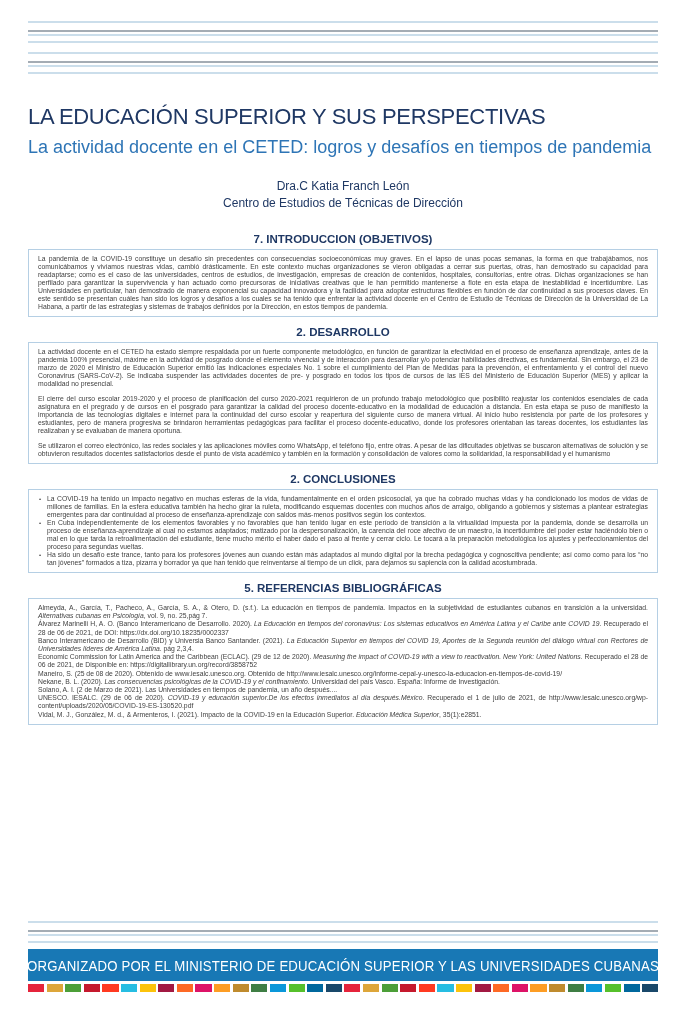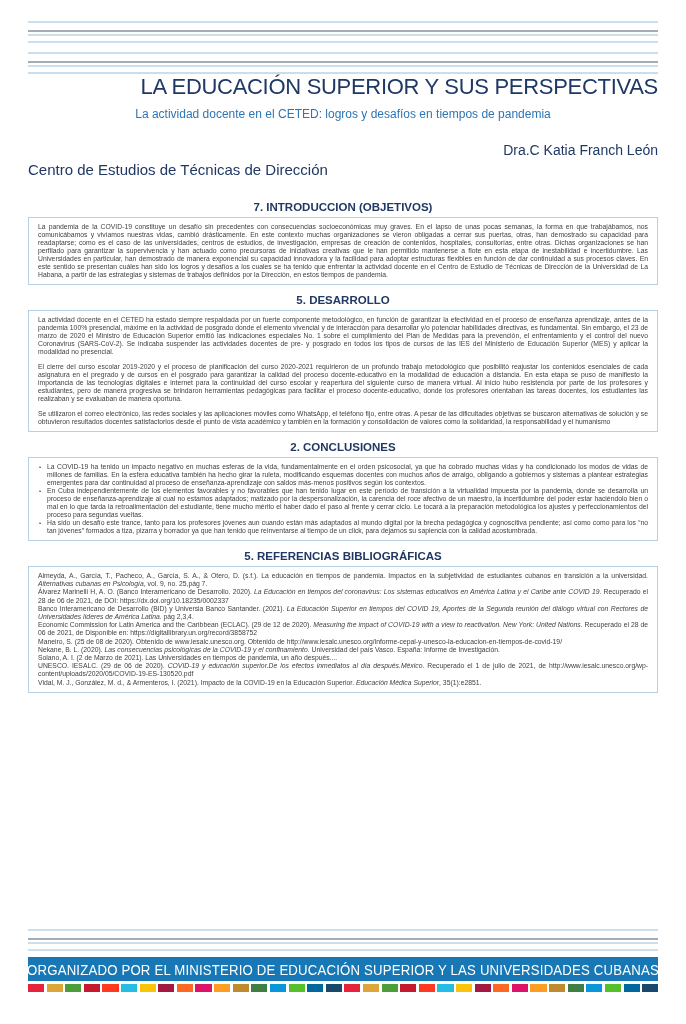--- a/index.html
+++ b/index.html
@@ -42,42 +42,42 @@
     font-weight: 700;
     letter-spacing: -1px;
     line-height: 52px;
     color: #1a1a1a;
   }
   .congress-year { color: #1f7dbf; }
   .rules-mid { margin-top: 9px; }
 
   
   .main-title {
-    text-align: right;
+    margin-top: 30px;
+    text-align: left;
     font-size: 22px;
     font-weight: 400;
     color: #1f3864;
     letter-spacing: -0.3px;
   }
   .subtitle {
     margin-top: 7px;
-    text-align: center;
-    font-size: 12px;
+    font-size: 18px;
     color: #2e75b6;
   }
   .author {
     margin-top: 21px;
-    text-align: right;
-    font-size: 14px;
+    text-align: center;
+    font-size: 12px;
     color: #1f3864;
   }
   .institution {
     margin-top: 3px;
-    text-align: left;
-    font-size: 15px;
+    text-align: center;
+    font-size: 12px;
     color: #1f3864;
   }
 
   
   .section-heading {
     margin-top: 9px;
     text-align: center;
     font-size: 11.5px;
     font-weight: 700;
     color: #1f3864;
@@ -109,21 +109,21 @@
 
   
   .footer {
     position: absolute;
     left: 28px;
     right: 28px;
     bottom: 32px;
   }
   .banner {
     margin-top: 6px;
-    height: 24px;
+    height: 32px;
     background: #1878b5;
     display: flex;
     align-items: center;
     justify-content: center;
     white-space: nowrap;
   }
   .banner-text {
     display: inline-block;
     transform: scaleX(0.88);
     transform-origin: center;
@@ -164,21 +164,21 @@
     <div class="main-title">LA EDUCACIÓN SUPERIOR Y SUS PERSPECTIVAS</div>
     <div class="subtitle">La actividad docente en el CETED: logros y desafíos en tiempos de pandemia</div>
     <div class="author">Dra.C Katia Franch León</div>
     <div class="institution">Centro de Estudios de Técnicas de Dirección</div>
 
     <div class="section-heading first">7. INTRODUCCION (OBJETIVOS)</div>
     <div class="text-box">
         <p class="body-para">La pandemia de la COVID-19 constituye un desafío sin precedentes con consecuencias socioeconómicas muy graves. En el lapso de unas pocas semanas, la forma en que trabajábamos, nos comunicábamos y vivíamos nuestras vidas, cambió drásticamente. En este contexto muchas organizaciones se vieron obligadas a cerrar sus puertas, otras, han demostrado su capacidad para readaptarse; como es el caso de las universidades, centros de estudios, de investigación, empresas de creación de contenidos, hospitales, consultorías, entre otras. Dichas organizaciones se han perfilado para garantizar la supervivencia y han actuado como precursoras de iniciativas creativas que le han permitido mantenerse a flote en esta etapa de inestabilidad e incertidumbre. Las Universidades en particular, han demostrado de manera exponencial su capacidad innovadora y la facilidad para adoptar estructuras flexibles en función de dar continuidad a sus procesos claves. En este sentido se presentan cuáles han sido los logros y desafíos a los cuales se ha tenido que enfrentar la actividad docente en el Centro de Estudio de Técnicas de Dirección de la Universidad de La Habana, a partir de las estrategias y sistemas de trabajos definidos por la Dirección, en estos tiempos de pandemia.</p>
       </div>
 
-    <div class="section-heading">5. DESARROLLO</div>
+    <div class="section-heading">2. DESARROLLO</div>
     <div class="text-box">
         <p class="body-para">La actividad docente en el CETED ha estado siempre respaldada por un fuerte componente metodológico, en función de garantizar la efectividad en el proceso de enseñanza aprendizaje, antes de la pandemia 100% presencial, máxime en la actividad de posgrado donde el elemento vivencial y de interacción para desarrollar y/o potenciar habilidades directivas, es fundamental. Sin embargo, el 23 de marzo de 2020 el Ministro de Educación Superior emitió las indicaciones especiales No. 1 sobre el cumplimiento del Plan de Medidas para la prevención, el enfrentamiento y el control del nuevo Coronavirus (SARS-CoV-2). Se indicaba suspender las actividades docentes de pre- y posgrado en todos los tipos de cursos de las IES del Ministerio de Educación Superior (MES) y aplicar la modalidad no presencial.</p>
         <p class="body-para">El  cierre del curso escolar 2019-2020 y el proceso de planificación del curso 2020-2021 requirieron de un profundo trabajo metodológico que posibilitó reajustar los contenidos esenciales de cada asignatura en el pregrado y de cursos en el posgrado para garantizar la calidad del proceso docente-educativo en la modalidad de educación a distancia. En esta etapa se puso de manifiesto la importancia de las tecnologías digitales e internet para la continuidad del curso escolar y reapertura del siguiente curso de manera virtual. Al inicio hubo resistencia por parte de los profesores y estudiantes, pero de manera progresiva se brindaron herramientas pedagógicas para facilitar el proceso docente-educativo, donde los profesores orientaban las tareas docentes, los estudiantes las realizaban y se evaluaban de manera oportuna.</p>
         <p class="body-para">Se utilizaron el correo electrónico, las redes sociales y las aplicaciones móviles como WhatsApp, el teléfono fijo, entre otras. A pesar de las dificultades objetivas se buscaron alternativas de solución y se obtuvieron resultados docentes satisfactorios desde el punto de vista académico y también en la formación y consolidación de valores como la solidaridad, la responsabilidad y el humanismo</p>
       </div>
 
     <div class="section-heading">2. CONCLUSIONES</div>
     <div class="text-box">
         <div class="bullet-row">
           <span class="bullet-marker">•</span>

